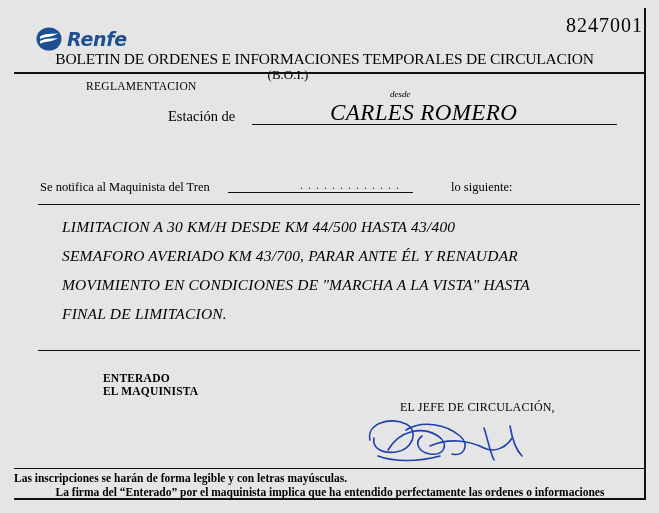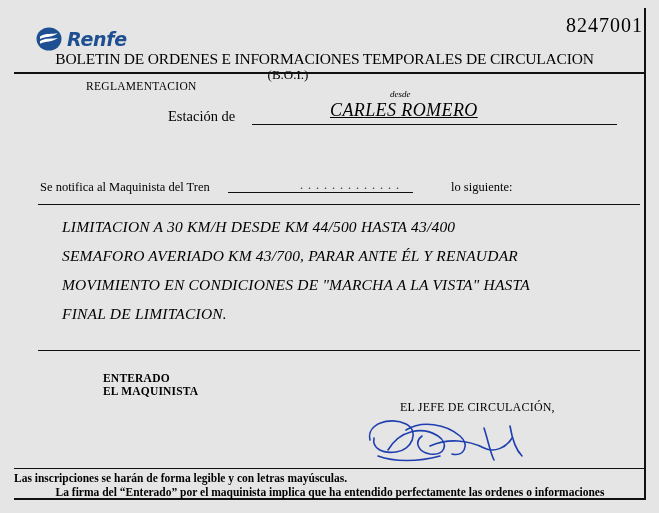--- a/index.html
+++ b/index.html
@@ -105,24 +105,23 @@
     position: absolute;
     left: 252px;
     top: 124px;
     width: 365px;
     border-top: 1px solid #111;
   }
   .estacion-value {
     position: absolute;
     left: 330px;
     top: 100px;
-    font-size: 18px;
+    font-size: 23px;
     font-style: italic;
     letter-spacing: 0.4px;
-    text-decoration: underline;
   }
   .estacion-small {
     position: absolute;
     left: 390px;
     top: 89px;
     font-size: 9px;
     font-style: italic;
   }
 
   

